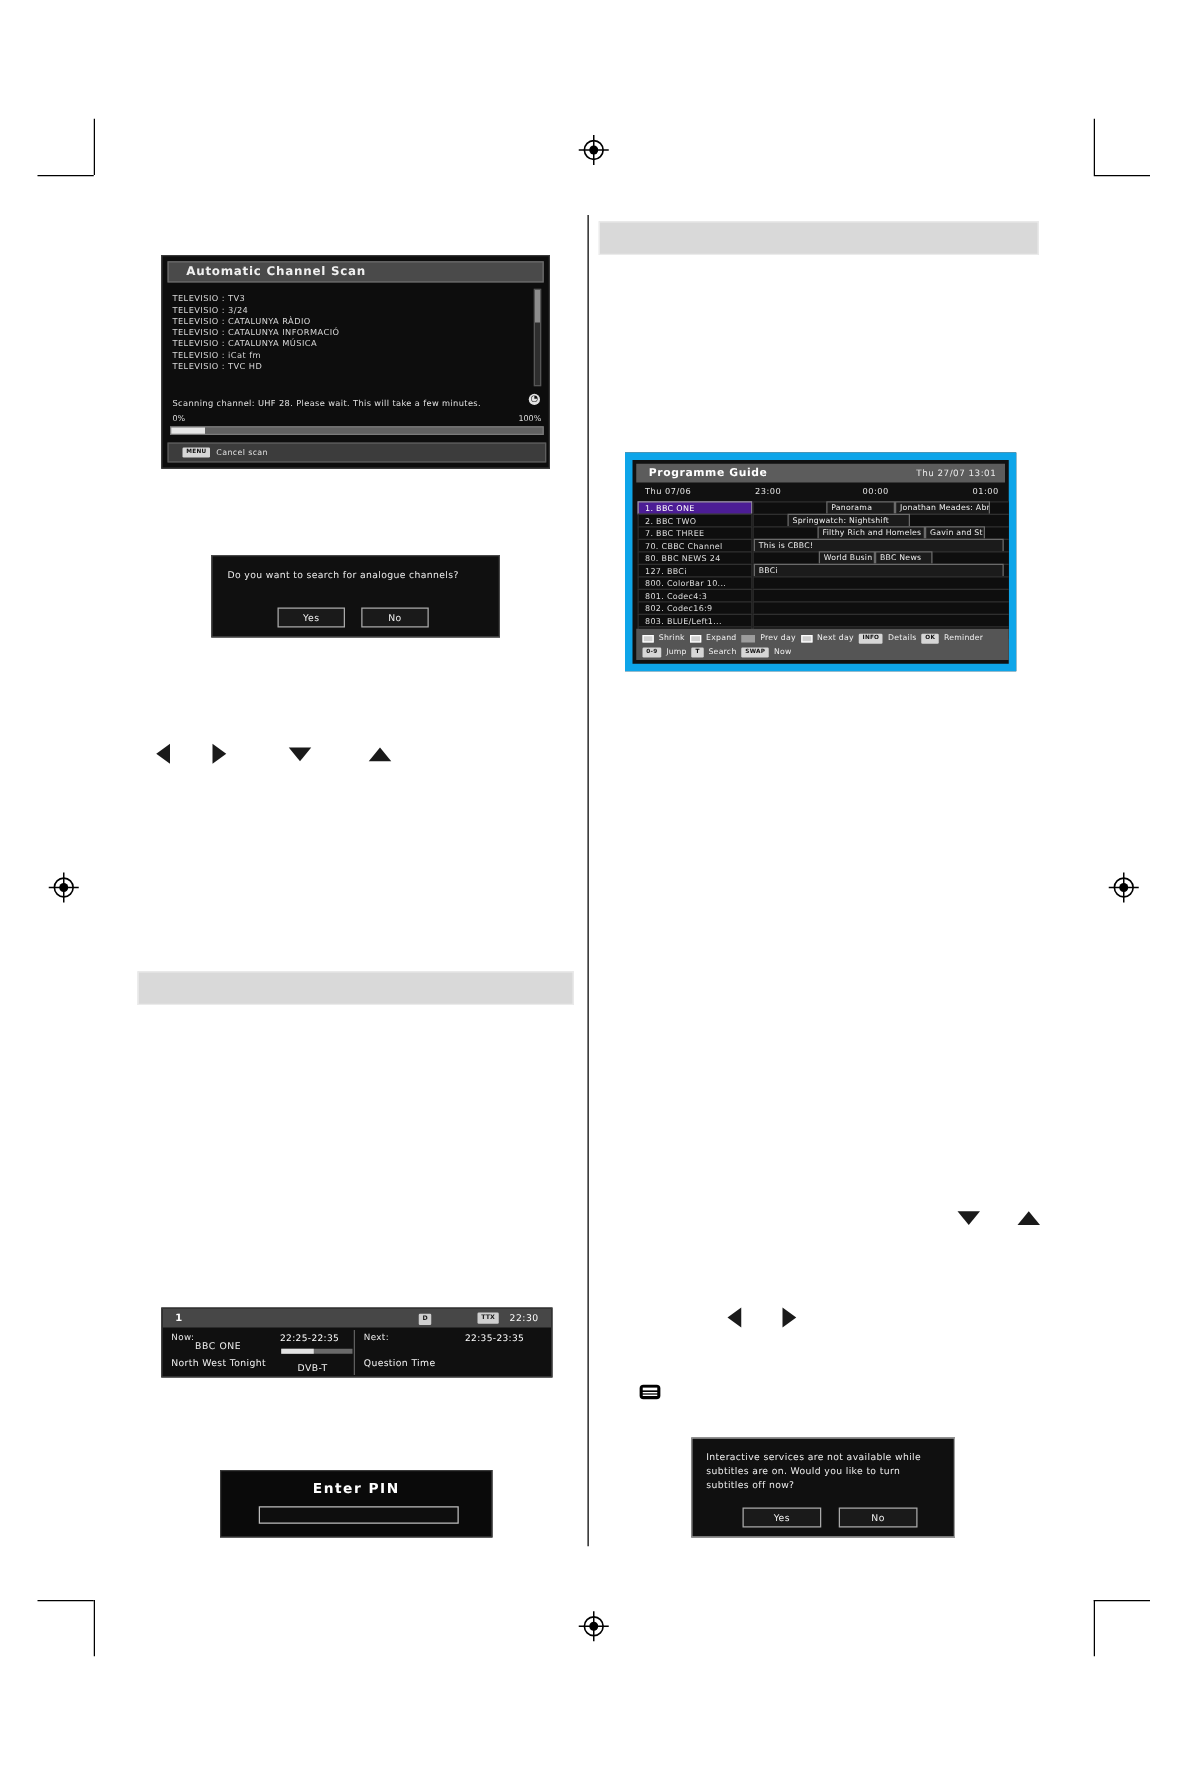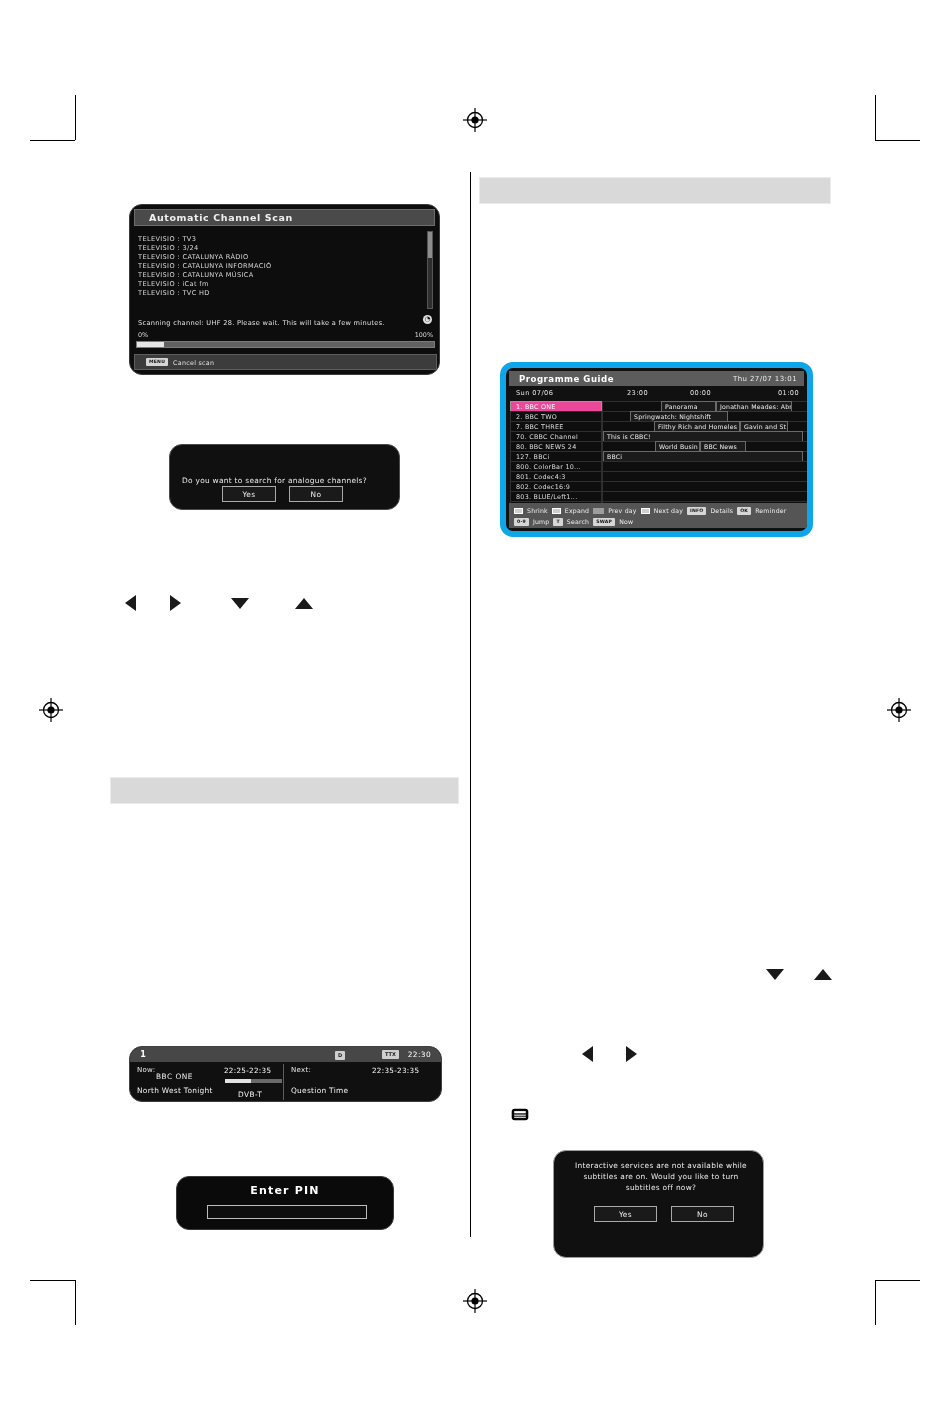--- a/index.html
+++ b/index.html
@@ -34,21 +34,20 @@
     border: 1px solid #ebebeb;
   }
 
   
   .osd {
     position: absolute;
     background: #0b0b0b;
     color: #e8e8e8;
     font-family: "DejaVu Sans", sans-serif;
     overflow: hidden;
-    border-radius: 13px;
   }
 
   
   #scan-panel {
     left: 129px; top: 204px; width: 311px; height: 171px;
     background:#0d0d0d;
     border:1px solid #3a3a3a;
   }
   #scan-panel .title-bar {
     margin: 4px 4px 0 4px;
@@ -113,21 +112,21 @@
   }
   #scan-panel .footer .lbl { font-size:6.3px; color:#e0e0e0; letter-spacing:.3px; }
 
   
   #analogue-dialog {
     left:169px; top:444px; width:231px; height:66px;
     background:#101010; border:1px solid #4a4a4a;
   }
   #analogue-dialog .q {
     position:absolute; left:12px; top:9px; width:205px;
-    font-size:7.4px; line-height:11px; color:#ececec; letter-spacing:.3px;margin-top:21px;
+    font-size:7.4px; line-height:11px; color:#ececec; letter-spacing:.3px;
   }
   .osd-btn {
     position:absolute; height:16px;
     background:#1a1a1a; border:1px solid #a9a9a9;
     display:flex; align-items:center; justify-content:center;
     font-size:7.4px; color:#f2f2f2; letter-spacing:.4px;
   }
   #analogue-dialog .btn-yes { left:52px; top:41px; width:54px; }
   #analogue-dialog .btn-no  { left:119px; top:41px; width:54px; }
 
@@ -167,21 +166,21 @@
   }
   #epg-panel .chan-col { width:92px; }
   #epg-panel .chan {
     height:11px; line-height:11px;
     border:1px solid #2f2f2f;
     margin-bottom:-1px;
     font-size:6.4px; color:#dedede; padding-left:5px;
     letter-spacing:.25px; white-space:nowrap; overflow:hidden;
     background:#0e0e0e;
   }
-  #epg-panel .chan.sel { background:#ec4899; border-color:#9a9a9a; color:#ffffff; }
+  #epg-panel .chan.sel { background:#4c1d95; border-color:#9a9a9a; color:#ffffff; }
   #epg-panel .prog-col { flex:1; position:relative; }
   #epg-panel .prow {
     position:relative; height:11px; margin-bottom:-1px;
     border:1px solid #2f2f2f; background:#0e0e0e;
   }
   #epg-panel .pblock {
     position:absolute; top:-1px; height:11px;
     border:1px solid #6a6a6a; background:#1b1b1b;
     font-size:6.2px; color:#efefef; line-height:10px;
     padding-left:3px; white-space:nowrap; overflow:hidden;
@@ -241,22 +240,22 @@
   #pin-panel .field {
     position:absolute; left:30px; top:28px; width:160px; height:14px;
     background:#0e0e0e; border:1px solid #bdbdbd;
   }
 
   
   #sub-icon { position:absolute; left:511px; top:1107px; width:18px; height:13px; }
 
   
   #interactive-dialog {
-    left:553px; top:1150px; width:211px; height:108px;
-    background:#101010; border:1px solid #9c9c9c;text-align:center;
+    left:553px; top:1150px; width:211px; height:80px;
+    background:#101010; border:1px solid #9c9c9c;
   }
   #interactive-dialog .q {
     position:absolute; left:11px; top:9px; width:192px;
     font-size:7.4px; line-height:11px; color:#ededed; letter-spacing:.3px;
   }
   #interactive-dialog .btn-yes { left:40px; top:55px; width:63px; }
   #interactive-dialog .btn-no  { left:117px; top:55px; width:63px; }
 </style>
 </head>
 <body>
@@ -353,22 +352,22 @@
     <span class="arrow ar-down" style="margin-left:16px;"></span>
     <span class="arrow ar-up" style="margin-left:12px;"></span>
   </div>
 
   <div class="osd" id="epg-panel">
     <div class="epg-title">
       <span class="t">Programme Guide</span>
       <span class="clk">Thu 27/07 13:01</span>
     </div>
     <div class="time-row">
-      <span style="left:6px;">Sun 07/06</span>
-      <span style="left:94px;margin-left:23px;">23:00</span>
+      <span style="left:6px;">Thu 07/06</span>
+      <span style="left:94px;">23:00</span>
       <span style="left:180px;">00:00</span>
       <span style="left:268px;">01:00</span>
     </div>
     <div class="grid">
       <div class="chan-col" id="epg-chan-col">
           <div class="chan sel">1. BBC ONE</div>
           <div class="chan">2. BBC TWO</div>
           <div class="chan">7. BBC THREE</div>
           <div class="chan">70. CBBC Channel</div>
           <div class="chan">80. BBC NEWS 24</div>

